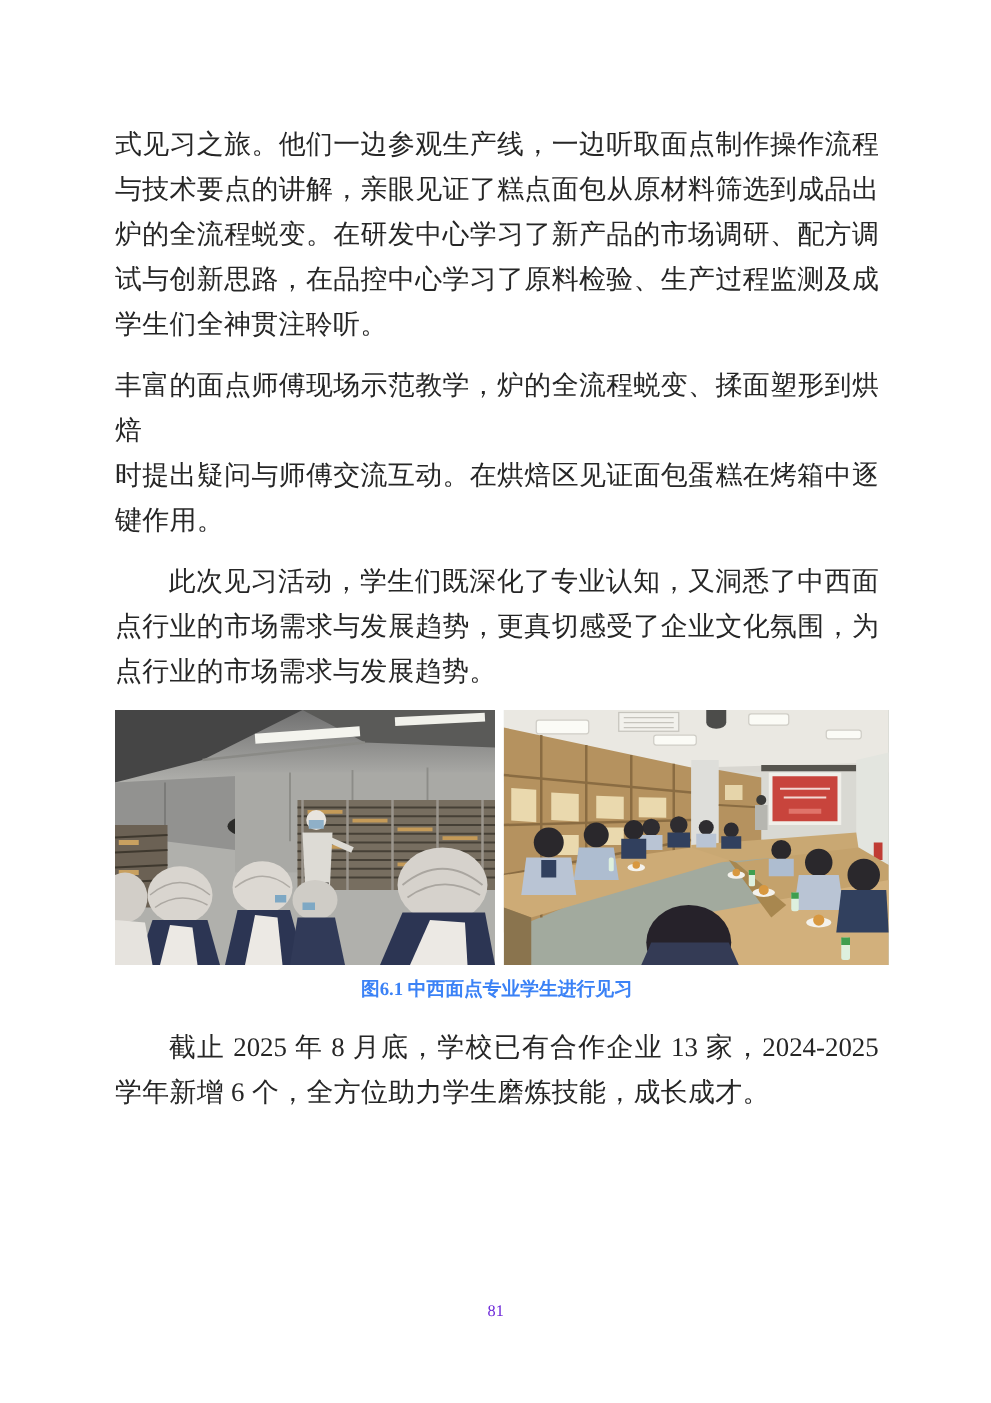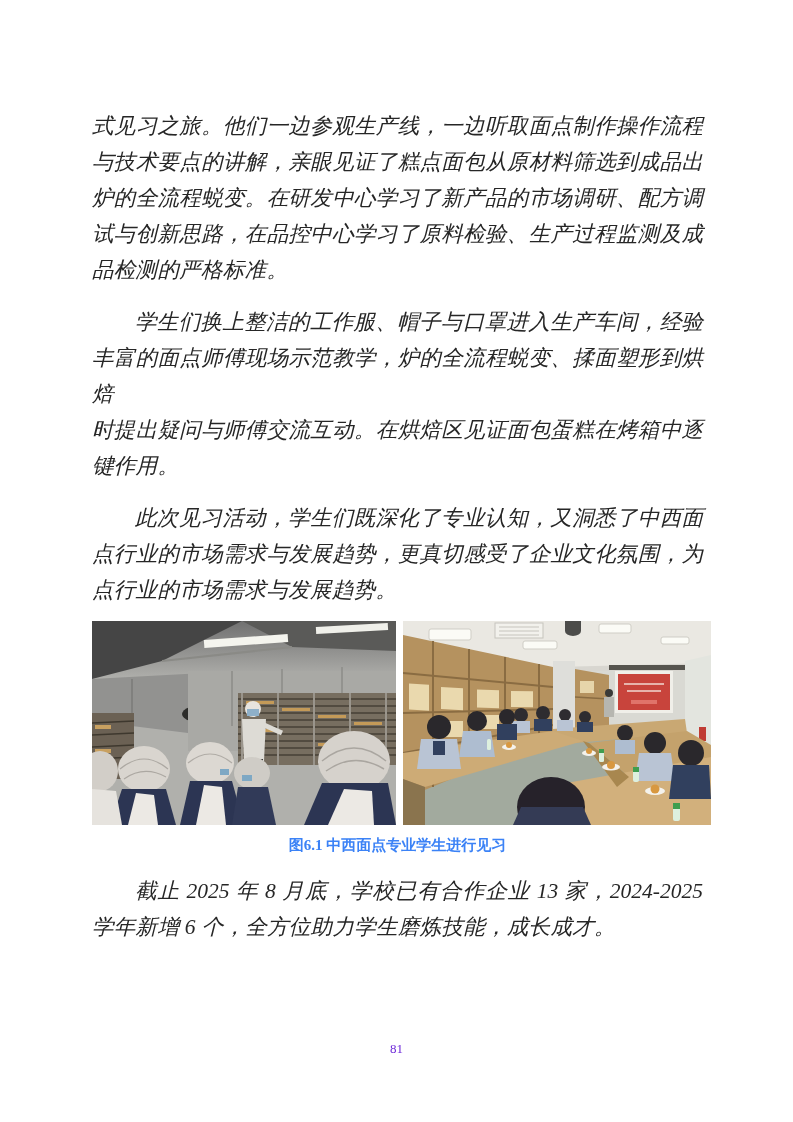--- a/index.html
+++ b/index.html
@@ -10,21 +10,21 @@
     color: #262626;
     position: relative;
     overflow: hidden;
   }
   .page { position: absolute; inset: 0; background: #ffffff; }
   .content {
     position: absolute;
     left: 92px; top: 92px;
     width: 611px;
   }
-  .para { margin: 16px 0 13px 0; font-style: italic; }
+  .para { margin: 5px 0 13px 0; }
   .line {
     font-size: 21.5px;
     line-height: 36px;
     white-space: nowrap;
     letter-spacing: 0.3px;
     color: #262626;
   }
   .line.just {
     white-space: normal;
     text-align: justify;
@@ -64,25 +64,24 @@
 <body>
 
 <div class="page">
   <div class="content">
 
     <div class="para">
       <div class="line just">式见习之旅。他们一边参观生产线，一边听取面点制作操作流程</div>
       <div class="line just">与技术要点的讲解，亲眼见证了糕点面包从原材料筛选到成品出</div>
       <div class="line just">炉的全流程蜕变。在研发中心学习了新产品的市场调研、配方调</div>
       <div class="line just">试与创新思路，在品控中心学习了原料检验、生产过程监测及成</div>
-      <div class="line">品检测的严格标准。</div>
+      <div class="line">学生们全神贯注聆听。</div>
     </div>
 
     <div class="para">
-      <div class="line just ind">学生们换上整洁的工作服、帽子与口罩进入生产车间，经验</div>
       <div class="line just">丰富的面点师傅现场示范教学，炉的全流程蜕变、揉面塑形到烘焙</div>
       <div class="line just">时提出疑问与师傅交流互动。在烘焙区见证面包蛋糕在烤箱中逐</div>
       <div class="line">键作用。</div>
     </div>
 
     <div class="para">
       <div class="line just ind">此次见习活动，学生们既深化了专业认知，又洞悉了中西面</div>
       <div class="line just">点行业的市场需求与发展趋势，更真切感受了企业文化氛围，为</div>
       <div class="line">点行业的市场需求与发展趋势。</div>
     </div>

